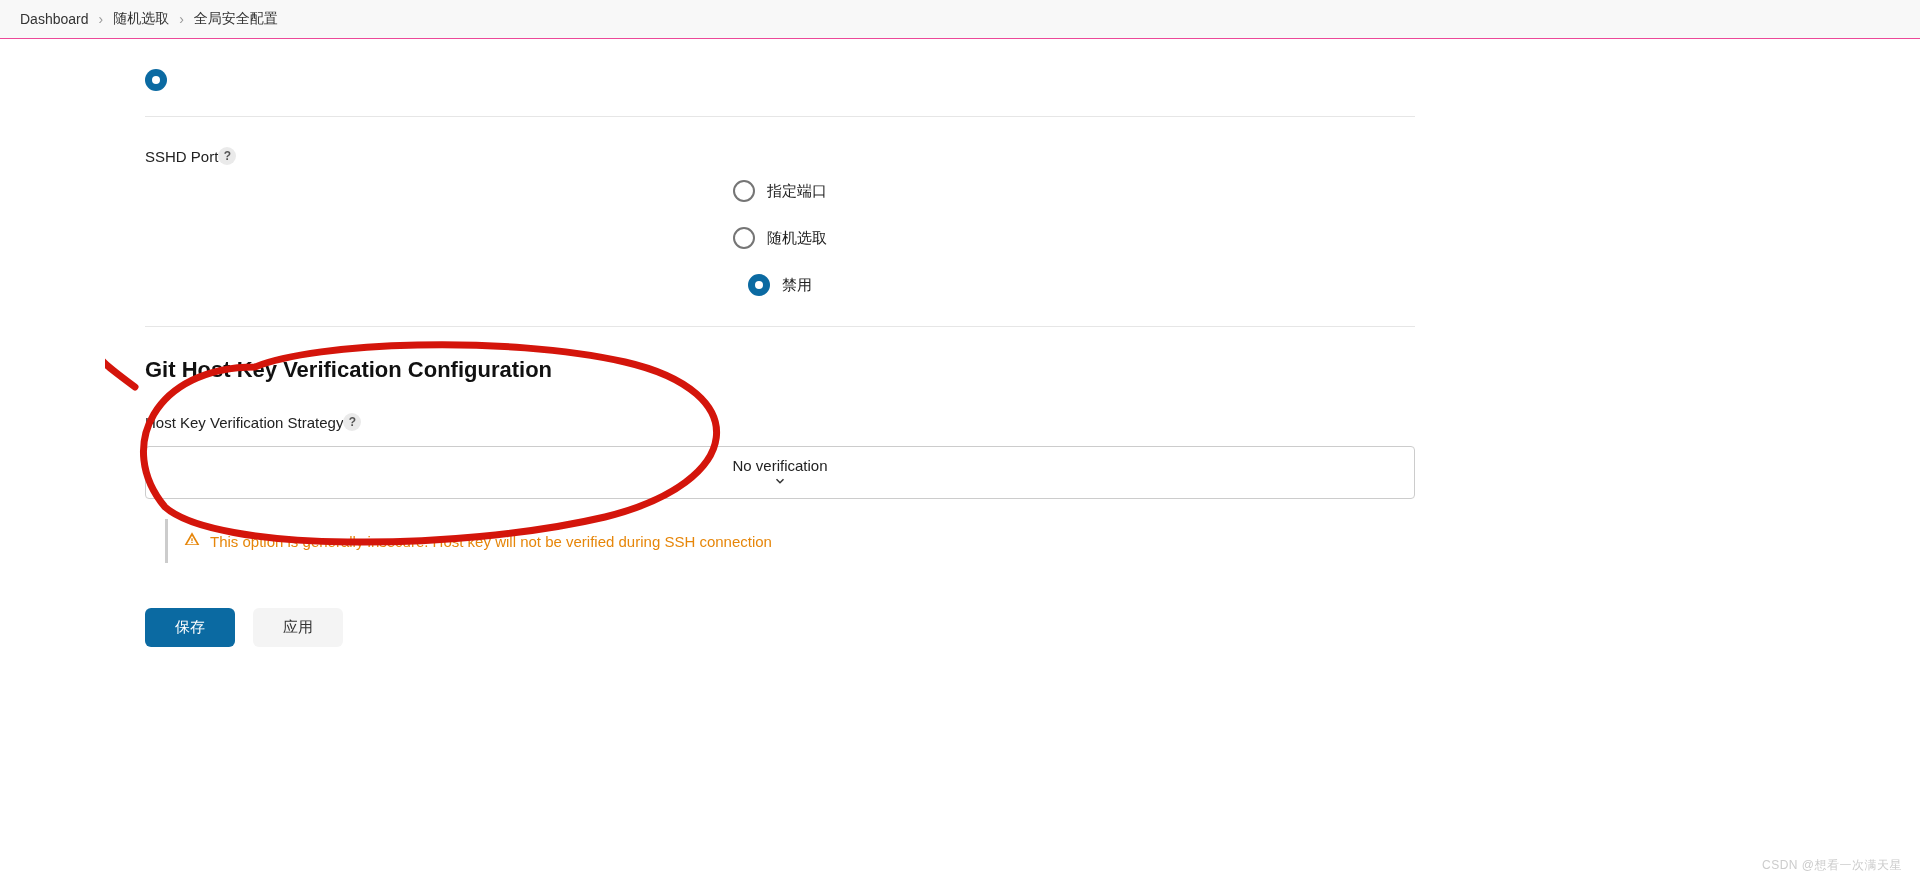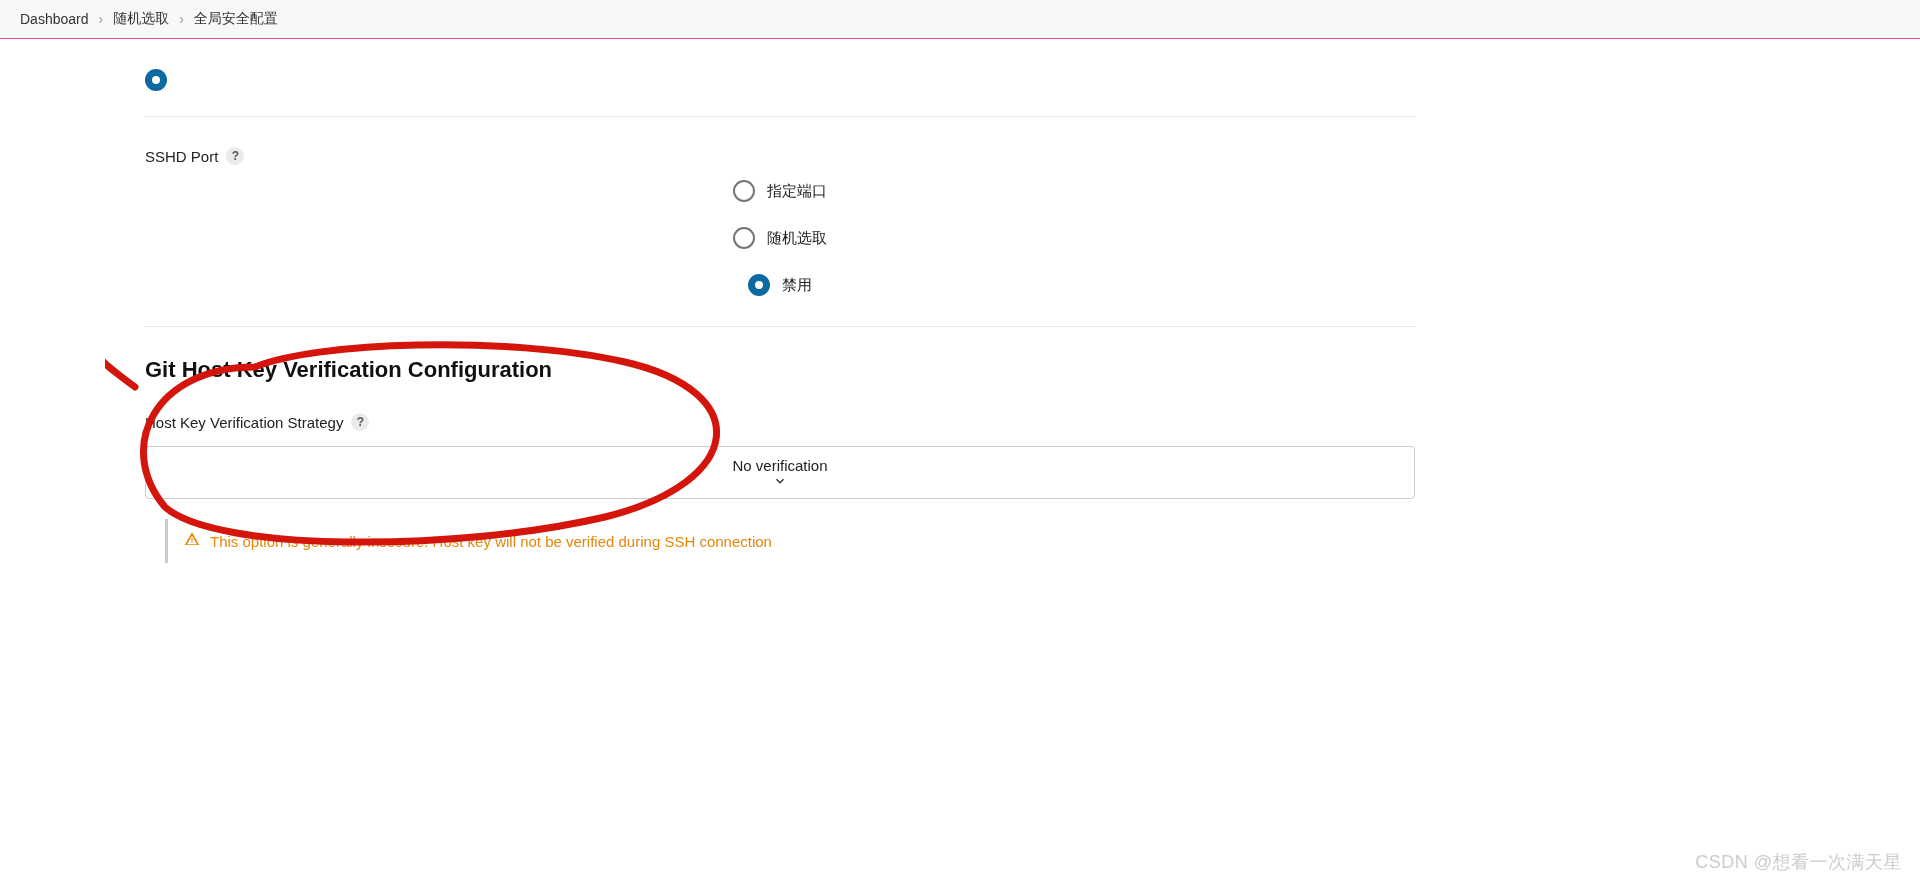--- a/index.html
+++ b/index.html
@@ -55,21 +55,20 @@
     }
     h2.section-title {
       font-size: 22px;
       font-weight: 700;
       color: #111;
       margin-bottom: 30px;
     }
     .field-label-row {
       display: flex;
       align-items: center;
-      gap: 8px;
       margin-bottom: 15px;
       text-align: right;
     }
     .field-label {
       font-size: 15px;
       color: #222;
     }
     .help-badge {
       width: 18px;
       height: 18px;
@@ -174,21 +173,21 @@
     }
     .btn-default {
       background: #f4f4f4;
       color: #333;
     }
     .watermark {
       position: fixed;
       right: 18px;
       bottom: 10px;
       color: #ccc;
-      font-size: 18px;
+      font-size: 12px;
       letter-spacing: 0.5px;
       text-align: center;
     }
     .annotation-layer {
       position: absolute;
       pointer-events: none;
     }
   </style>
 </head>
 <body>
@@ -255,16 +254,20 @@
       </span>
       <span class="warning-text">This option is generally insecure. Host key will not be verified during SSH connection</span>
     </div>
 
     <svg class="annotation-layer" style="left:-40px; top:-20px; width:680px; height:220px;" viewBox="0 0 680 220">
       <path d="M 150 30 C 50 30, 10 110, 60 170 C 110 215, 350 215, 500 180 C 640 145, 650 55, 520 25 C 400 -2, 210 5, 150 30 Z" fill="none" stroke="#d4150b" stroke-width="7" stroke-linecap="round"></path>
       <path d="M 30 50 C 10 35, 0 28, -5 21" fill="none" stroke="#d4150b" stroke-width="7" stroke-linecap="round"></path>
     </svg>
   </div>
 
+  <div class="button-row">
+    <button class="btn btn-primary">保存</button>
+    <button class="btn btn-default">应用</button>
+  </div>
 
 </div>
 
 <div class="watermark">CSDN @想看一次满天星</div>
 
 </body></html>

